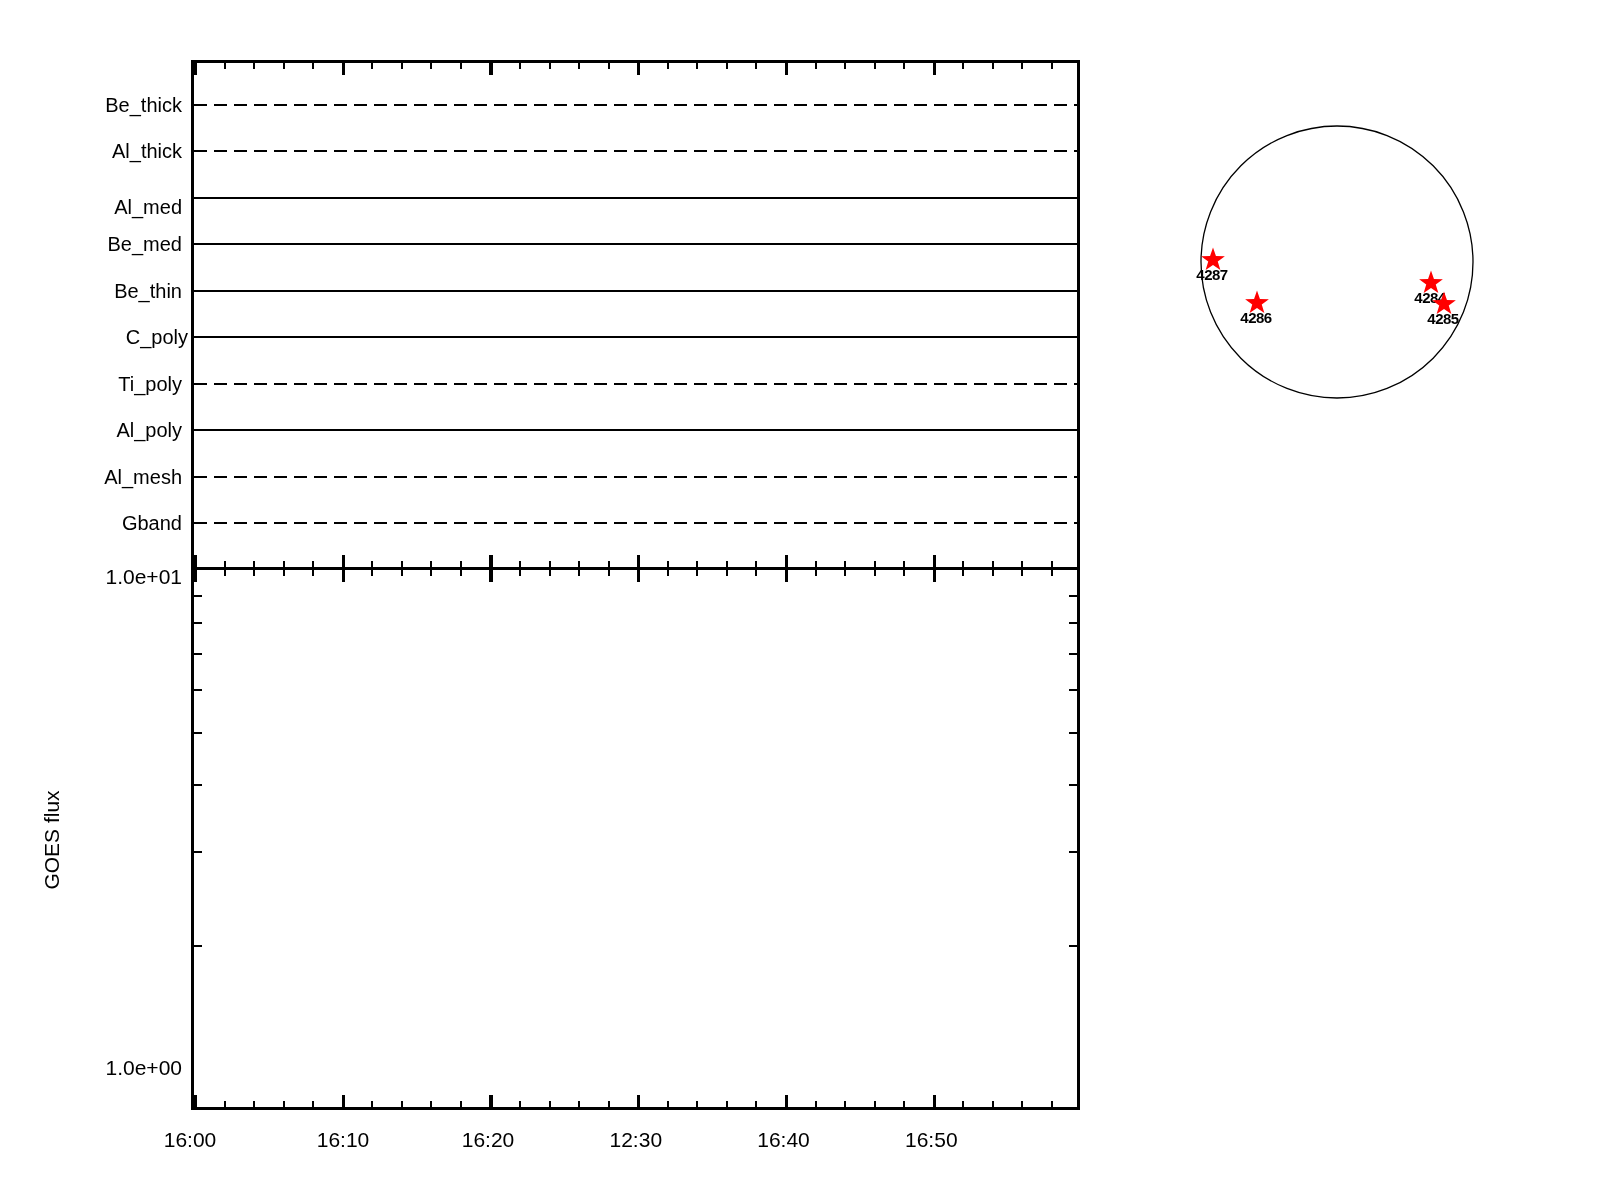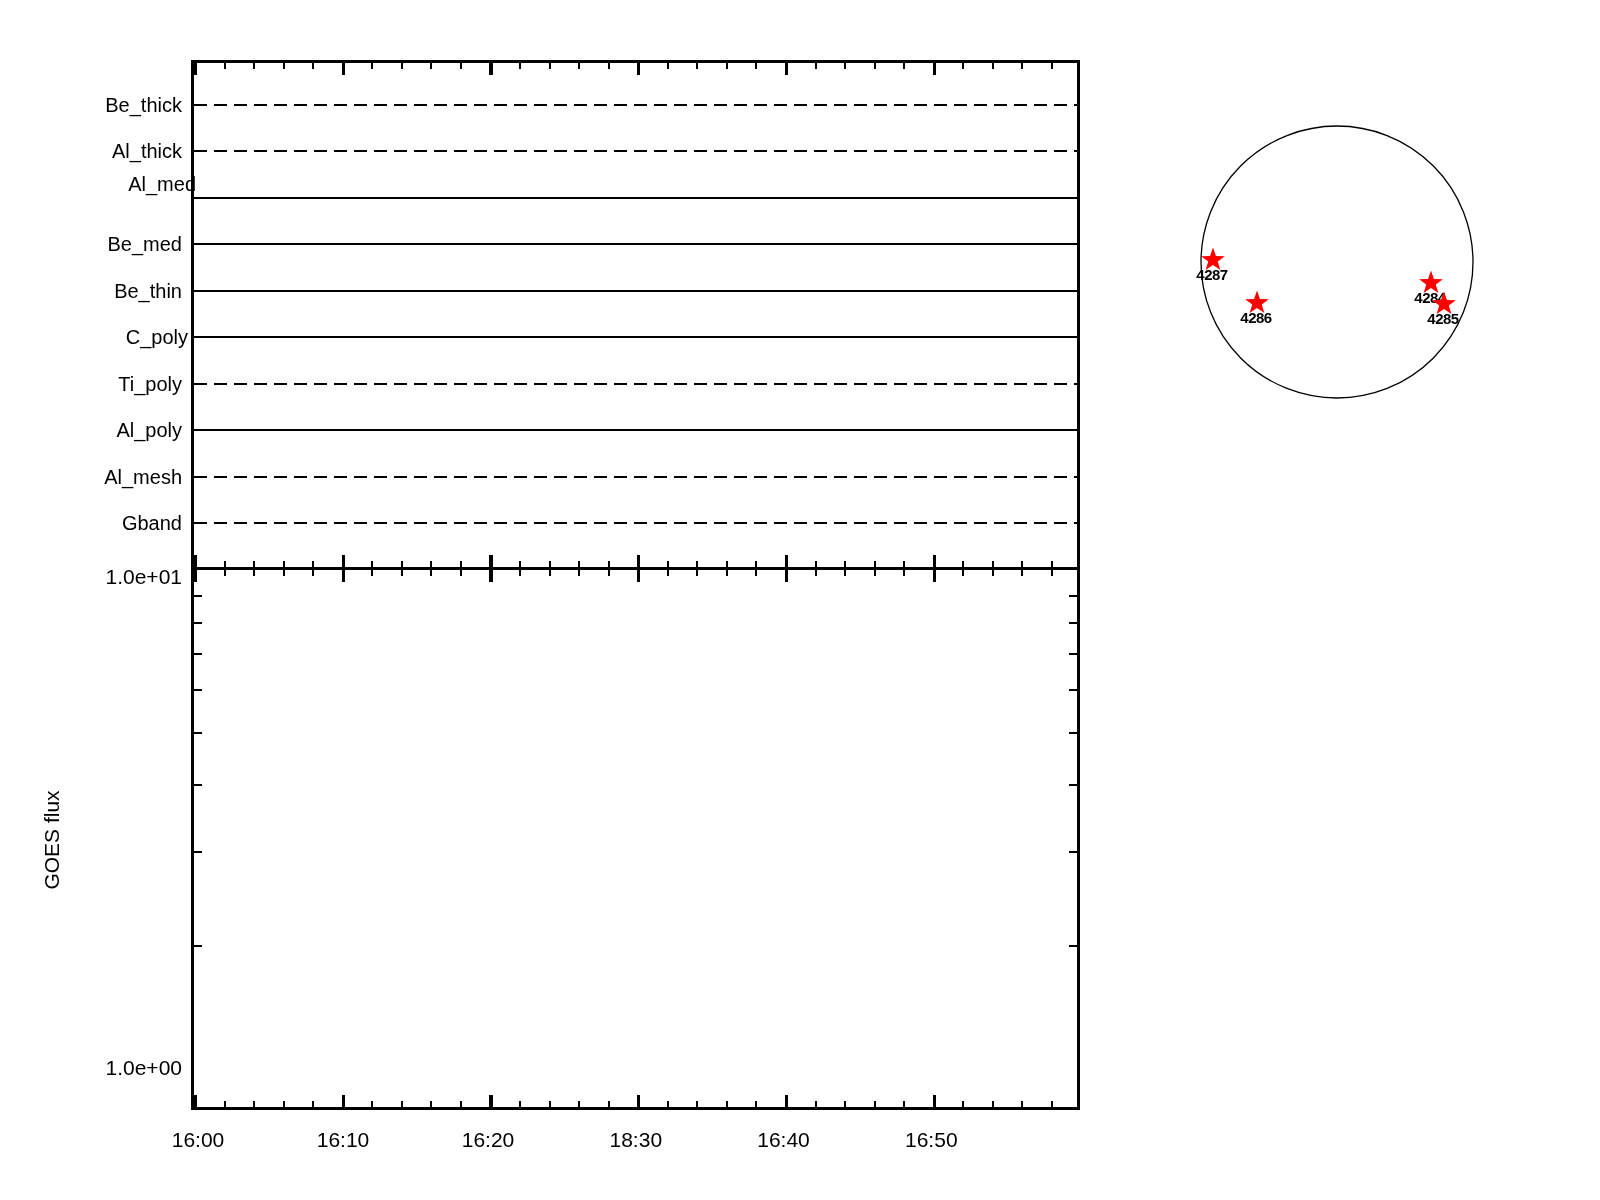--- a/index.html
+++ b/index.html
@@ -75,21 +75,21 @@
         <div class="filter-line solid" style="top: 273.2px;"></div>
         <div class="filter-line dashed" style="top: 319.6px;"></div>
         <div class="filter-line solid" style="top: 366.1px;"></div>
         <div class="filter-line dashed" style="top: 412.5px;"></div>
         <div class="filter-line dashed" style="top: 459px;"></div>
       </div>
   </div>
   <div id="filter-labels">
       <div class="filter-label" style="top: 93px;">Be_thick</div>
       <div class="filter-label" style="top: 139.4px;">Al_thick</div>
-      <div class="filter-label" style="top: 172px; padding-left: 14px;">Al_med</div>
+      <div class="filter-label" style="top: 195px;">Al_med</div>
       <div class="filter-label" style="top: 232.3px;">Be_med</div>
       <div class="filter-label" style="top: 278.8px;">Be_thin</div>
       <div class="filter-label" style="top: 325.2px; padding-left: 6px;">C_poly</div>
       <div class="filter-label" style="top: 371.6px;">Ti_poly</div>
       <div class="filter-label" style="top: 418.1px;">Al_poly</div>
       <div class="filter-label" style="top: 465px;">Al_mesh</div>
       <div class="filter-label" style="top: 511px;">Gband</div>
     </div>
 
   <div id="goes-panel" class="panel">
@@ -114,24 +114,24 @@
         <div class="log-minor-tick right" style="top: 52px;"></div>
         <div class="log-minor-tick left" style="top: 24.6px;"></div>
         <div class="log-minor-tick right" style="top: 24.6px;"></div>
       </div>
   </div>
 
   <div class="ytick-label" style="top:565px;">1.0e+01</div>
   <div class="ytick-label" style="top:1036px;margin-top:20px;">1.0e+00</div>
 
   <div id="xtick-labels">
-      <div class="xtick-label" style="left: 150px;">16:00</div>
+      <div class="xtick-label" style="left: 142px;">16:00</div>
       <div class="xtick-label" style="left: 295px;">16:10</div>
       <div class="xtick-label" style="left: 440px;">16:20</div>
-      <div class="xtick-label" style="left: 587.8px;">18:30</div>
+      <div class="xtick-label" style="left: 587.8px;">12:30</div>
       <div class="xtick-label" style="left: 735.5px;">16:40</div>
       <div class="xtick-label" style="left: 883.3px;">16:50</div>
     </div>
 
   <div id="goes-ylabel">GOES flux</div>
 
   <svg id="sun-svg" width="500" height="400" viewBox="0 0 500 400">
     <circle id="sun-circle" fill="none" stroke="#000" stroke-width="1.3" cx="237" cy="182" r="136"></circle>
     <g id="sun-stars">
         <polygon points="113.00,167.50 115.94,175.95 124.89,176.14 117.76,181.55 120.35,190.11 113.00,185.00 105.65,190.11 108.24,181.55 101.11,176.14 110.06,175.95" fill="#ff0000"></polygon>

